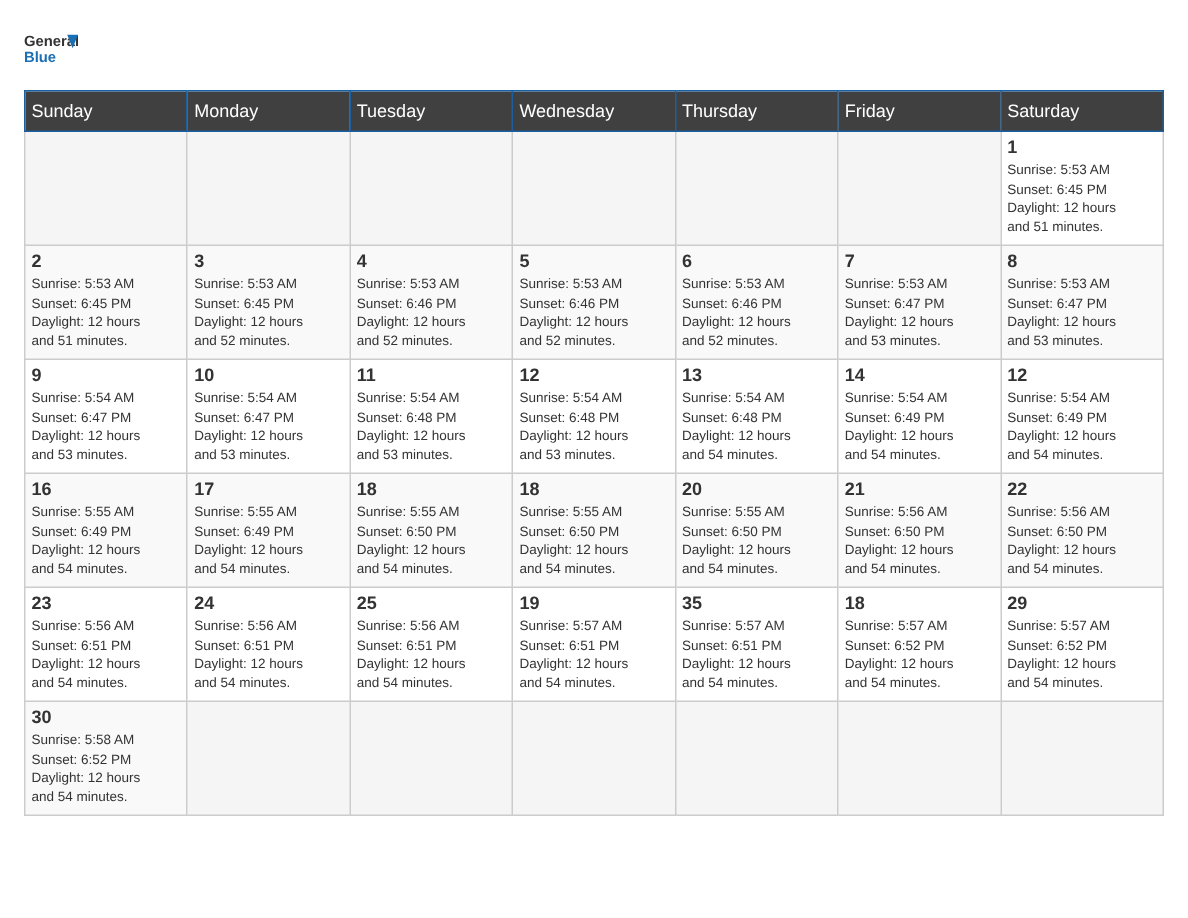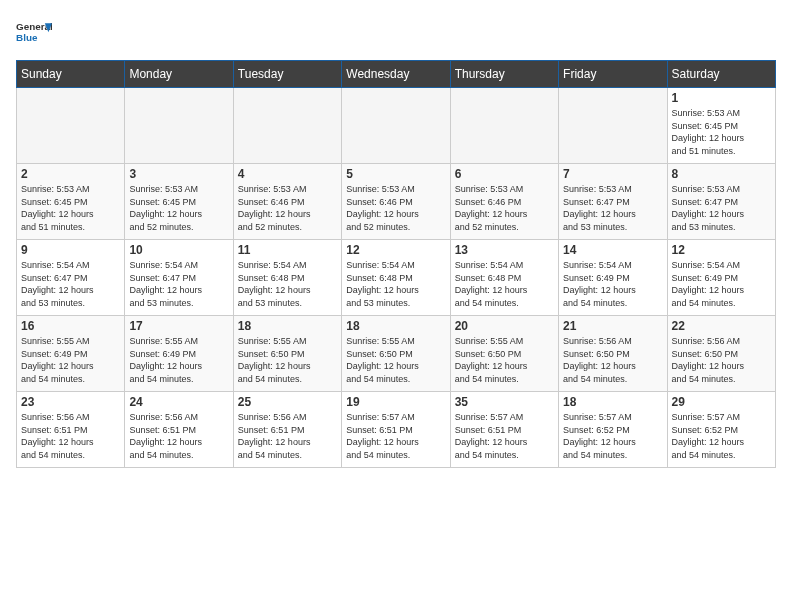--- a/index.html
+++ b/index.html
@@ -320,14 +320,29 @@
 and 54 minutes.</div>
         </td>
         <td>
           <span class="day-number">29</span>
           <div class="day-info" style="white-space: pre-line;">Sunrise: 5:57 AM
 Sunset: 6:52 PM
 Daylight: 12 hours
 and 54 minutes.</div>
         </td>
       </tr>
+      <tr class="row-even">
+        <td>
+          <span class="day-number">30</span>
+          <div class="day-info" style="white-space: pre-line;">Sunrise: 5:58 AM
+Sunset: 6:52 PM
+Daylight: 12 hours
+and 54 minutes.</div>
+        </td>
+        <td class="empty"></td>
+        <td class="empty"></td>
+        <td class="empty"></td>
+        <td class="empty"></td>
+        <td class="empty"></td>
+        <td class="empty"></td>
+      </tr>
     </tbody>
 </table>
 
 </body></html>

